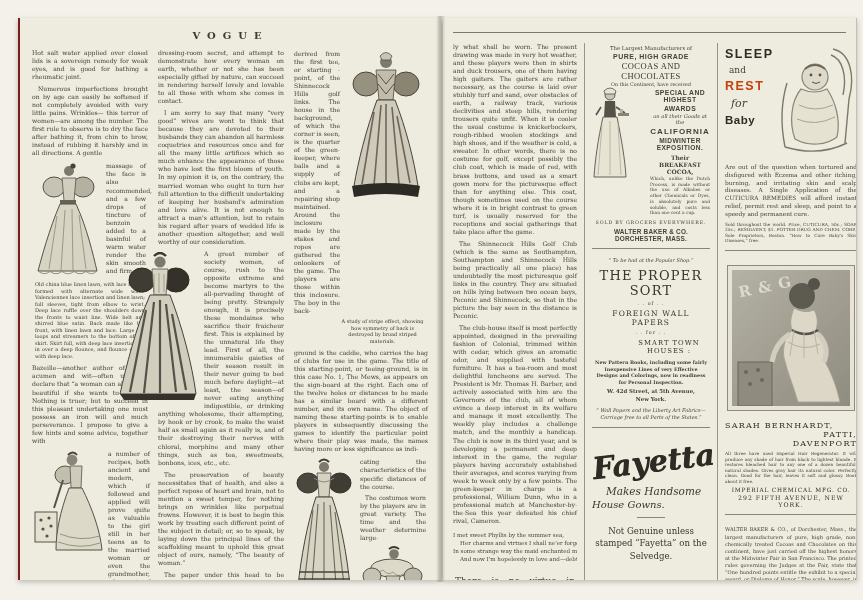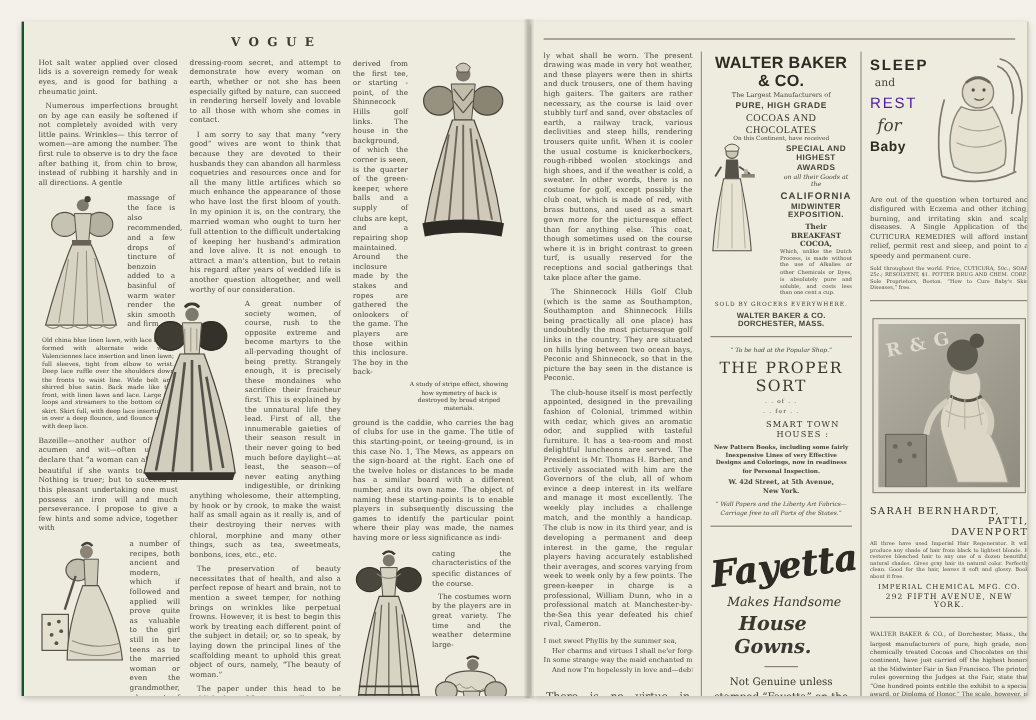--- a/index.html
+++ b/index.html
@@ -11,21 +11,21 @@
     overflow:hidden;
     position:relative;
   }
   .scan{position:absolute;inset:0;}
   .page{
     position:absolute;top:18px;height:562px;
     background:#eeebdf;
     box-shadow:0 2px 5px rgba(90,85,70,.35);
     overflow:hidden;
   }
-  .page.left{left:18px;width:421px;border-left:2px solid #14532d;}
+  .page.left{left:18px;width:421px;border-left:2px solid #7f1d1d;}
   .page.right{left:443px;width:413px;border-right:1px solid #c5c0b2;}
   .spine{position:absolute;top:16px;left:436px;width:9px;height:566px;
     background:linear-gradient(to right,rgba(60,55,45,.0),rgba(60,55,45,.28) 45%,rgba(60,55,45,.05));}
   .lp-header{
     text-align:center;font-size:10px;letter-spacing:7px;
     padding:12px 0 6px 0;color:#3e3b33;font-weight:bold;
   }
   .rp-toprule{border-top:1px solid #7d7869;margin:14px 10px 4px 10px;}
   .cols{display:flex;}
   .page.left .cols{padding:2px 12px 0 12px;gap:10px;}
@@ -82,30 +82,30 @@
   .mchugh .name{font-size:9.5px;font-weight:bold;margin-top:6px;color:#34312a;}
   .mchugh .ad1{font-size:5.4px;font-weight:bold;margin-top:2px;}
   .mchugh .note{font-size:5px;font-style:italic;line-height:1.4;margin-top:5px;padding:0 2px;}
   .fayetta{text-align:center;}
   .fay-logo{
     font-style:italic;font-weight:bold;font-size:30px;
     transform:rotate(-7deg);margin:10px 0 2px 0;color:#2e2b25;
     text-shadow:.4px .4px 0 #2e2b25;
   }
   .fay-l1{font-size:10.5px;font-style:italic;text-align:left;padding-left:14px;margin-top:6px;color:#3a372f;}
-  .fay-l2{font-size:16px;font-style:italic;text-align:center;padding-right:14px;margin-top:2px;color:#3a372f;font-weight:bold;}
+  .fay-l2{font-size:10px;font-style:italic;text-align:left;padding-right:14px;margin-top:2px;color:#3a372f;}
   .fay-rule{width:28px;border-top:1px solid #8a8578;margin:7px auto 6px auto;}
   .fay-l3{font-size:8.6px;line-height:1.45;margin-top:2px;color:#3a372f;}
   .fay-l4{font-size:8.6px;line-height:1.45;margin-top:7px;color:#3a372f;}
   .cuti-row{display:flex;gap:2px;}
   .cuti-words{width:44px;padding-top:4px;}
   .cuti-sleep{font-family:"Liberation Sans",sans-serif;font-weight:bold;font-size:12.5px;letter-spacing:1.5px;color:#2e2b25;}
   .cuti-and{font-size:9px;margin:4px 0 4px 4px;}
-  .cuti-rest{font-family:"Liberation Sans",sans-serif;font-weight:normal;font-size:12.5px;letter-spacing:1.5px;color:#4c1d95;}
-  .cuti-for{font-size:14px;font-style:italic;margin:4px 0 4px 6px;}
+  .cuti-rest{font-family:"Liberation Sans",sans-serif;font-weight:bold;font-size:12.5px;letter-spacing:1.5px;color:#c2410c;}
+  .cuti-for{font-size:11px;font-style:italic;margin:4px 0 4px 6px;}
   .cuti-baby{font-family:"Liberation Sans",sans-serif;font-weight:bold;font-size:11.5px;letter-spacing:.5px;color:#2e2b25;}
   .cuti-body{font-size:5.8px;line-height:1.35;text-align:justify;margin-top:3px;color:#46433a;}
   .cuti-fine{font-size:4.3px;line-height:1.3;text-align:justify;margin-top:3px;color:#4a473e;}
   .rg-box{border:1px solid #8f8a7c;padding:4px;margin:8px 2px 6px 2px;background:#e7e3d6;}
   .rg-photo{position:relative;height:136px;background:linear-gradient(135deg,#b4b1a5,#a09d90 55%,#8f8c80);overflow:hidden;}
   .rg-label{position:absolute;left:6px;top:8px;font-size:15px;color:#ddd9cc;transform:rotate(-12deg);letter-spacing:1px;font-weight:bold;}
   .imperial{margin-top:4px;}
   .imp-n1{font-size:8px;letter-spacing:1.2px;color:#34312a;}
   .imp-n2{font-size:8px;letter-spacing:1.2px;text-align:right;color:#34312a;}
   .imp-n3{font-size:8px;letter-spacing:1.2px;text-align:right;color:#34312a;}
@@ -269,21 +269,20 @@
           <div class="pl ind">Her charms and virtues I shall ne'er forget,</div>
           <div class="pl">In some strange way the maid enchanted me,</div>
           <div class="pl ind">And now I'm hopelessly in love and—debt!</div>
         </div>
         <div class="macbeth">There is no virtue in “pearl top” or “pearl glass,” unless it fits your lamp.  Get the “Index to Chimneys”— free.</div>
 
       </div>
 
       <div class="col rcol2">
         <div class="baker">
-          <div class="t1">WALTER BAKER &amp; CO.</div>
           <div class="t2">The Largest Manufacturers of</div>
           <div class="t3">PURE, HIGH GRADE</div>
           <div class="t4">COCOAS AND CHOCOLATES</div>
           <div class="t5">On this Continent, have received</div>
           <div class="baker-body">
             <div class="fig">
               <svg width="38" height="96" viewBox="0 0 38 96">
                 <circle cx="18" cy="8" r="5" fill="#c9c5b4" stroke="#55524a" stroke-width=".9"></circle>
                 <path d="M12 4 q6 -6 12 0 l-1 3 h-10 z" fill="#e8e4d4" stroke="#55524a" stroke-width=".8"></path>
                 <path d="M13 14 h10 l1 16 h-12 z" fill="#55524a"></path>
@@ -305,20 +304,21 @@
             </div>
           </div>
           <div class="sold">SOLD BY GROCERS EVERYWHERE.</div>
           <div class="addr">WALTER BAKER &amp; CO. DORCHESTER, MASS.</div>
         </div>
         <div class="hdiv"></div>
         <div class="mchugh">
           <div class="tag">“ To be had at the Popular Shop.”</div>
           <div class="l1">THE PROPER SORT</div>
           <div class="sm">. .  of  . .</div>
+          <div class="l2">FOREIGN  WALL  PAPERS</div>
           <div class="sm">. .  for  . .</div>
           <div class="l3">SMART TOWN HOUSES :</div>
           <div class="body">New Pattern Books, including some fairly Inexpensive Lines of very Effective Designs and Colorings, now in readiness for Personal Inspection.</div>
           <div class="ad1">W. 42d Street, at 5th Avenue,</div>
           <div class="ad1">New York.</div>
           <div class="note">“ Wall Papers and the Liberty Art Fabrics— Carriage free to all Parts of the States.”</div>
         </div>
         <div class="hdiv"></div>
         <div class="fayetta">
           <div class="fay-logo">Fayetta</div>

